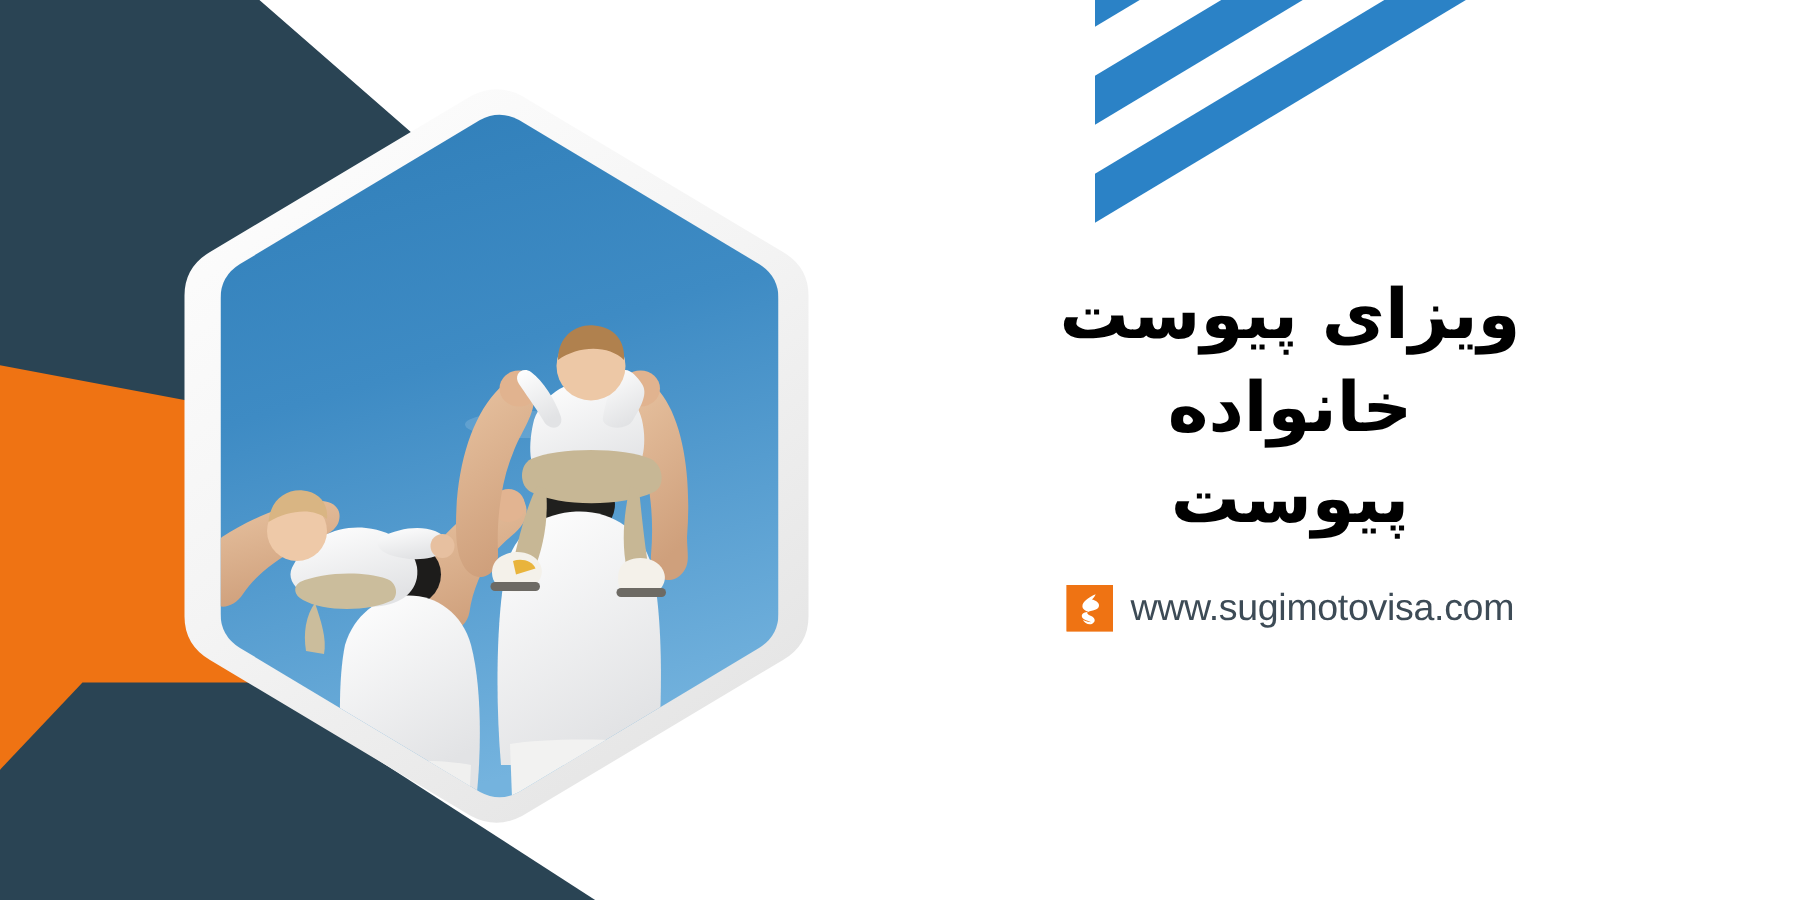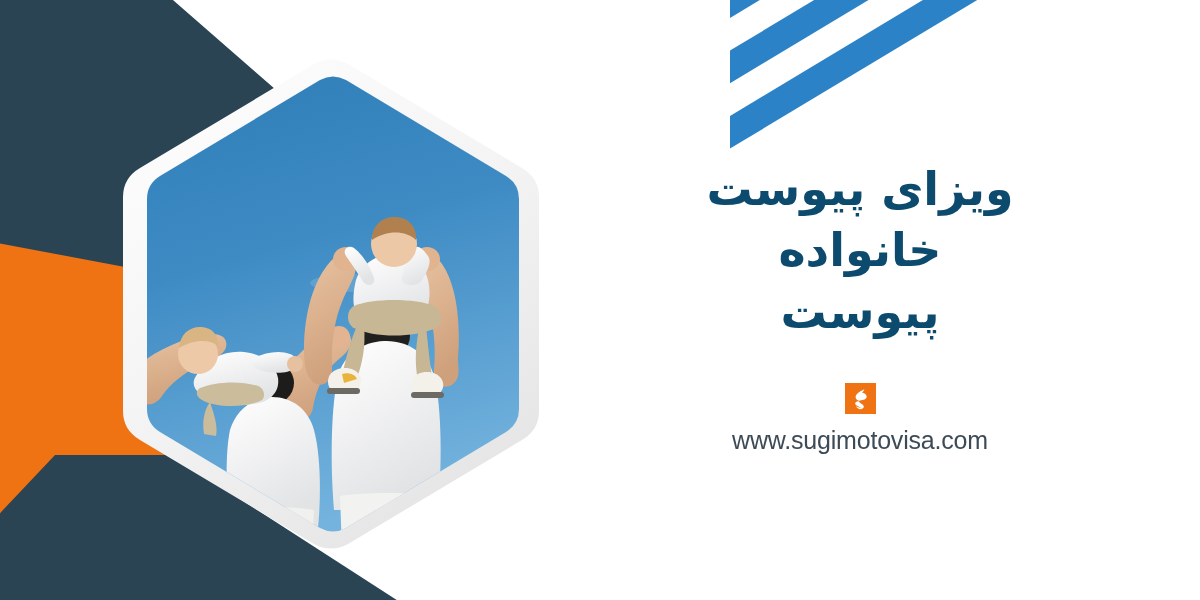--- a/index.html
+++ b/index.html
@@ -52,32 +52,31 @@
     top: 0;
     width: 600px;
     height: 600px;
     display: flex;
     flex-direction: column;
     align-items: center;
     justify-content: center;
     text-align: center;
   }
   .headline {
-    margin: 14px;
-    color: #0c4a6e;
+    margin: 0;
+    color: #000000;
     font-size: 46px;
     line-height: 1.34;
     font-weight: bold;
     letter-spacing: 0px;
     direction: rtl;
     max-width: 470px;
   }
   .url-row {
     display: flex;
-    flex-direction: column;
     align-items: center;
     justify-content: center;
     gap: 12px;
     margin-top: 26px;
     direction: ltr;
   }
   .logo-mark {
     width: 31px;
     height: 31px;
     background: #ef7313;

